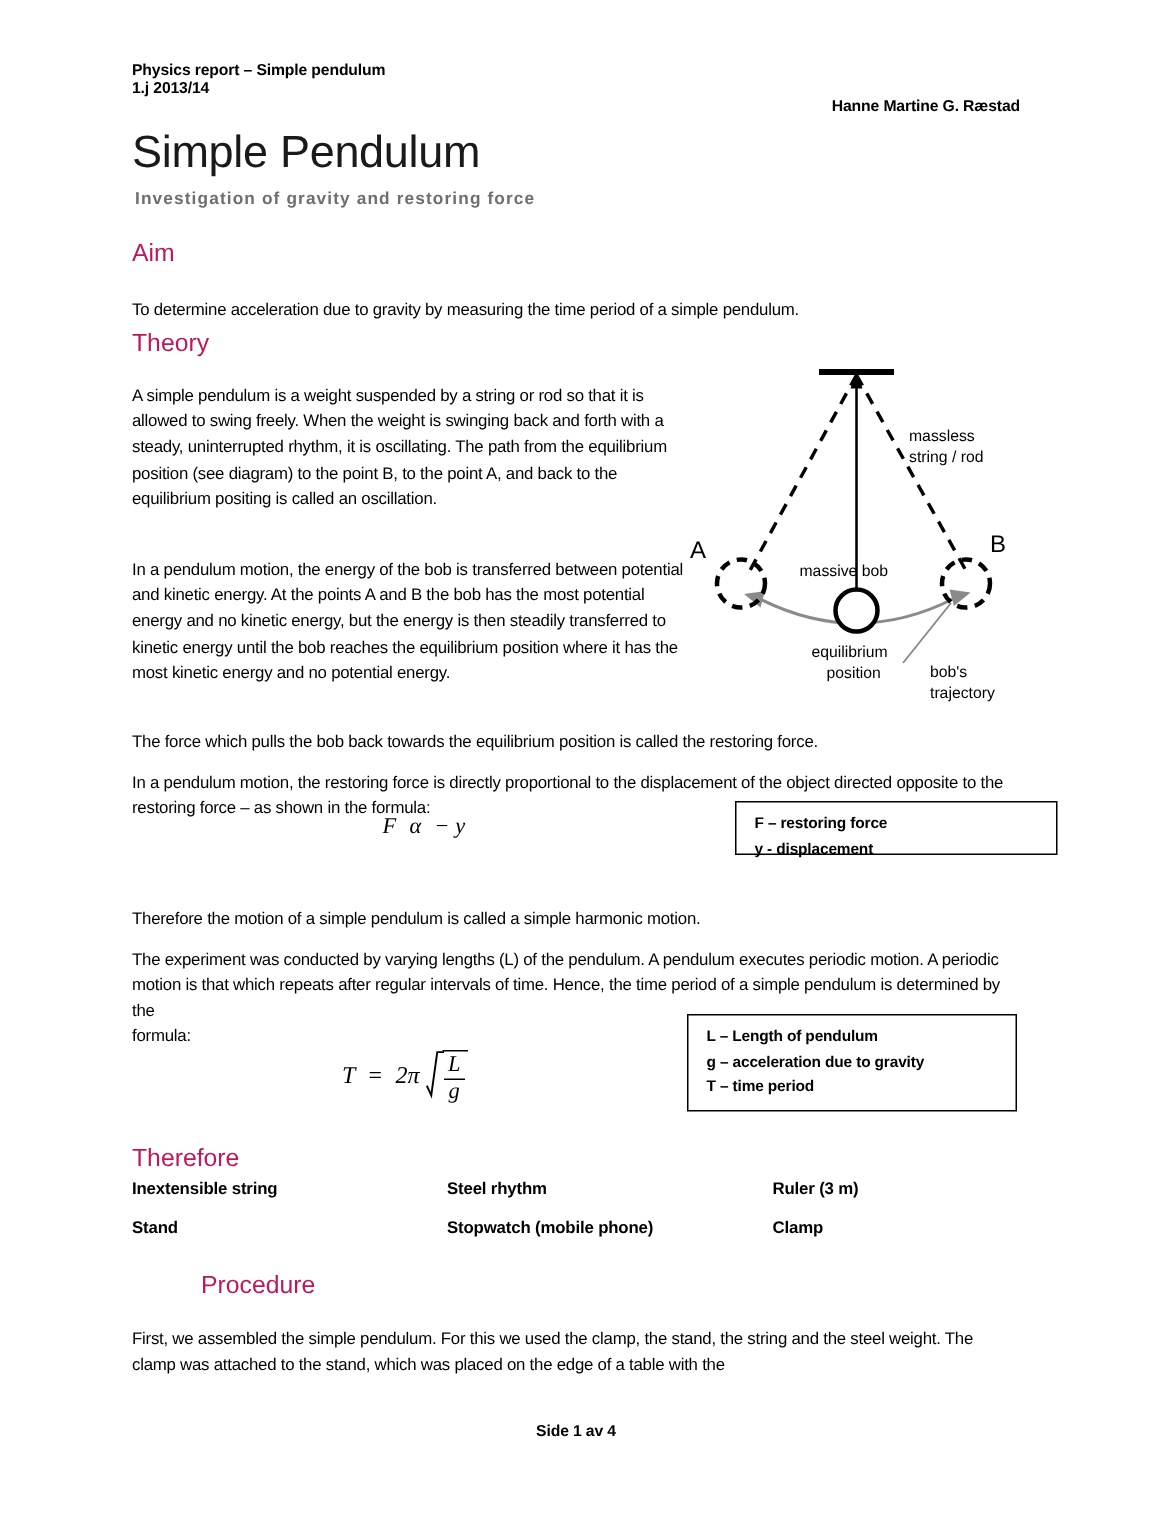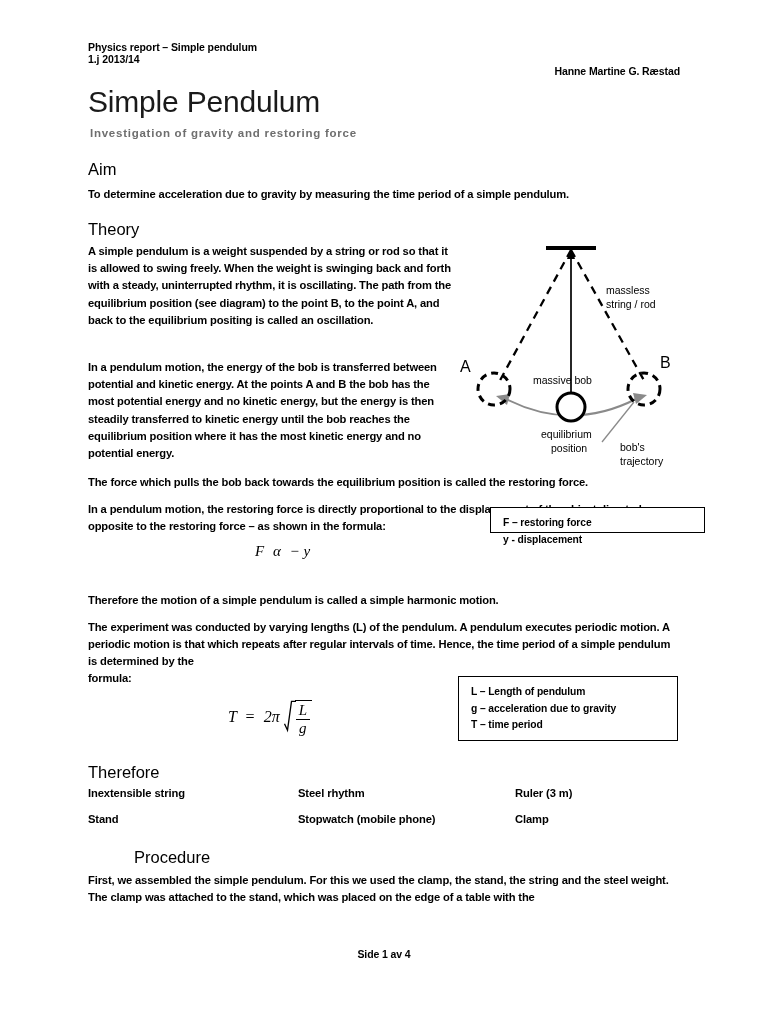--- a/index.html
+++ b/index.html
@@ -55,33 +55,34 @@
     font-weight: bold;
     letter-spacing: 0.75px;
     color: #6e6e6e;
   }
 
   
   .h2 {
     position: absolute;
     font-size: 16.5px;
     font-weight: normal;
-    color: #000000;
+    color: #be185d;
     letter-spacing: 0px;
     white-space: nowrap;
   }
 
   
   .body-text {
     position: absolute;
     font-size: 11.2px;
-    font-weight: bold;
+    font-weight: normal;
     line-height: 17.2px;
     color: #000;
     letter-spacing: -0.15px;
+    margin-top: 13px;
   }
   .narrow { width: 370px; }
   .wide   { width: 590px; }
 
   
   .formula {
     position: absolute;
     font-family: "Liberation Serif", serif;
     font-style: italic;
     color: #000;
@@ -216,21 +217,21 @@
   <div class="body-text wide" style="left:88px; top:474px;">The force which pulls the bob back towards the equilibrium position is called the restoring force.</div>
 
   <div class="body-text wide" style="left:88px; top:501px;">In a pendulum motion, the restoring force is directly proportional to the displacement of the object directed opposite to the restoring force – as shown in the formula:</div>
 
   <div class="formula" style="left:255px; top:543px; font-size:15px;">
     <span>F</span>
     <span style="margin-left:5px;">α</span>
     <span style="margin-left:5px;">− y</span>
   </div>
 
-  <div class="legend-box" style="left:490px; top:507px; width:215px; height:26px;">
+  <div class="legend-box" style="left:490px; top:534px; width:215px; height:36px;">
     <div>F – restoring force</div>
     <div>y - displacement</div>
   </div>
 
   <div class="body-text wide" style="left:88px; top:592px;">Therefore the motion of a simple pendulum is called a simple harmonic motion.</div>
 
   <div class="body-text wide" style="left:88px; top:619px;">The experiment was conducted by varying lengths (L) of the pendulum. A pendulum executes periodic motion. A periodic motion is that which repeats after regular intervals of time. Hence, the time period of a simple pendulum is determined by the</div>
   <div class="body-text wide" style="left:88px; top:670px;">formula:</div>
 
   <div class="formula" style="left:228px; top:700px; font-size:16px;">

